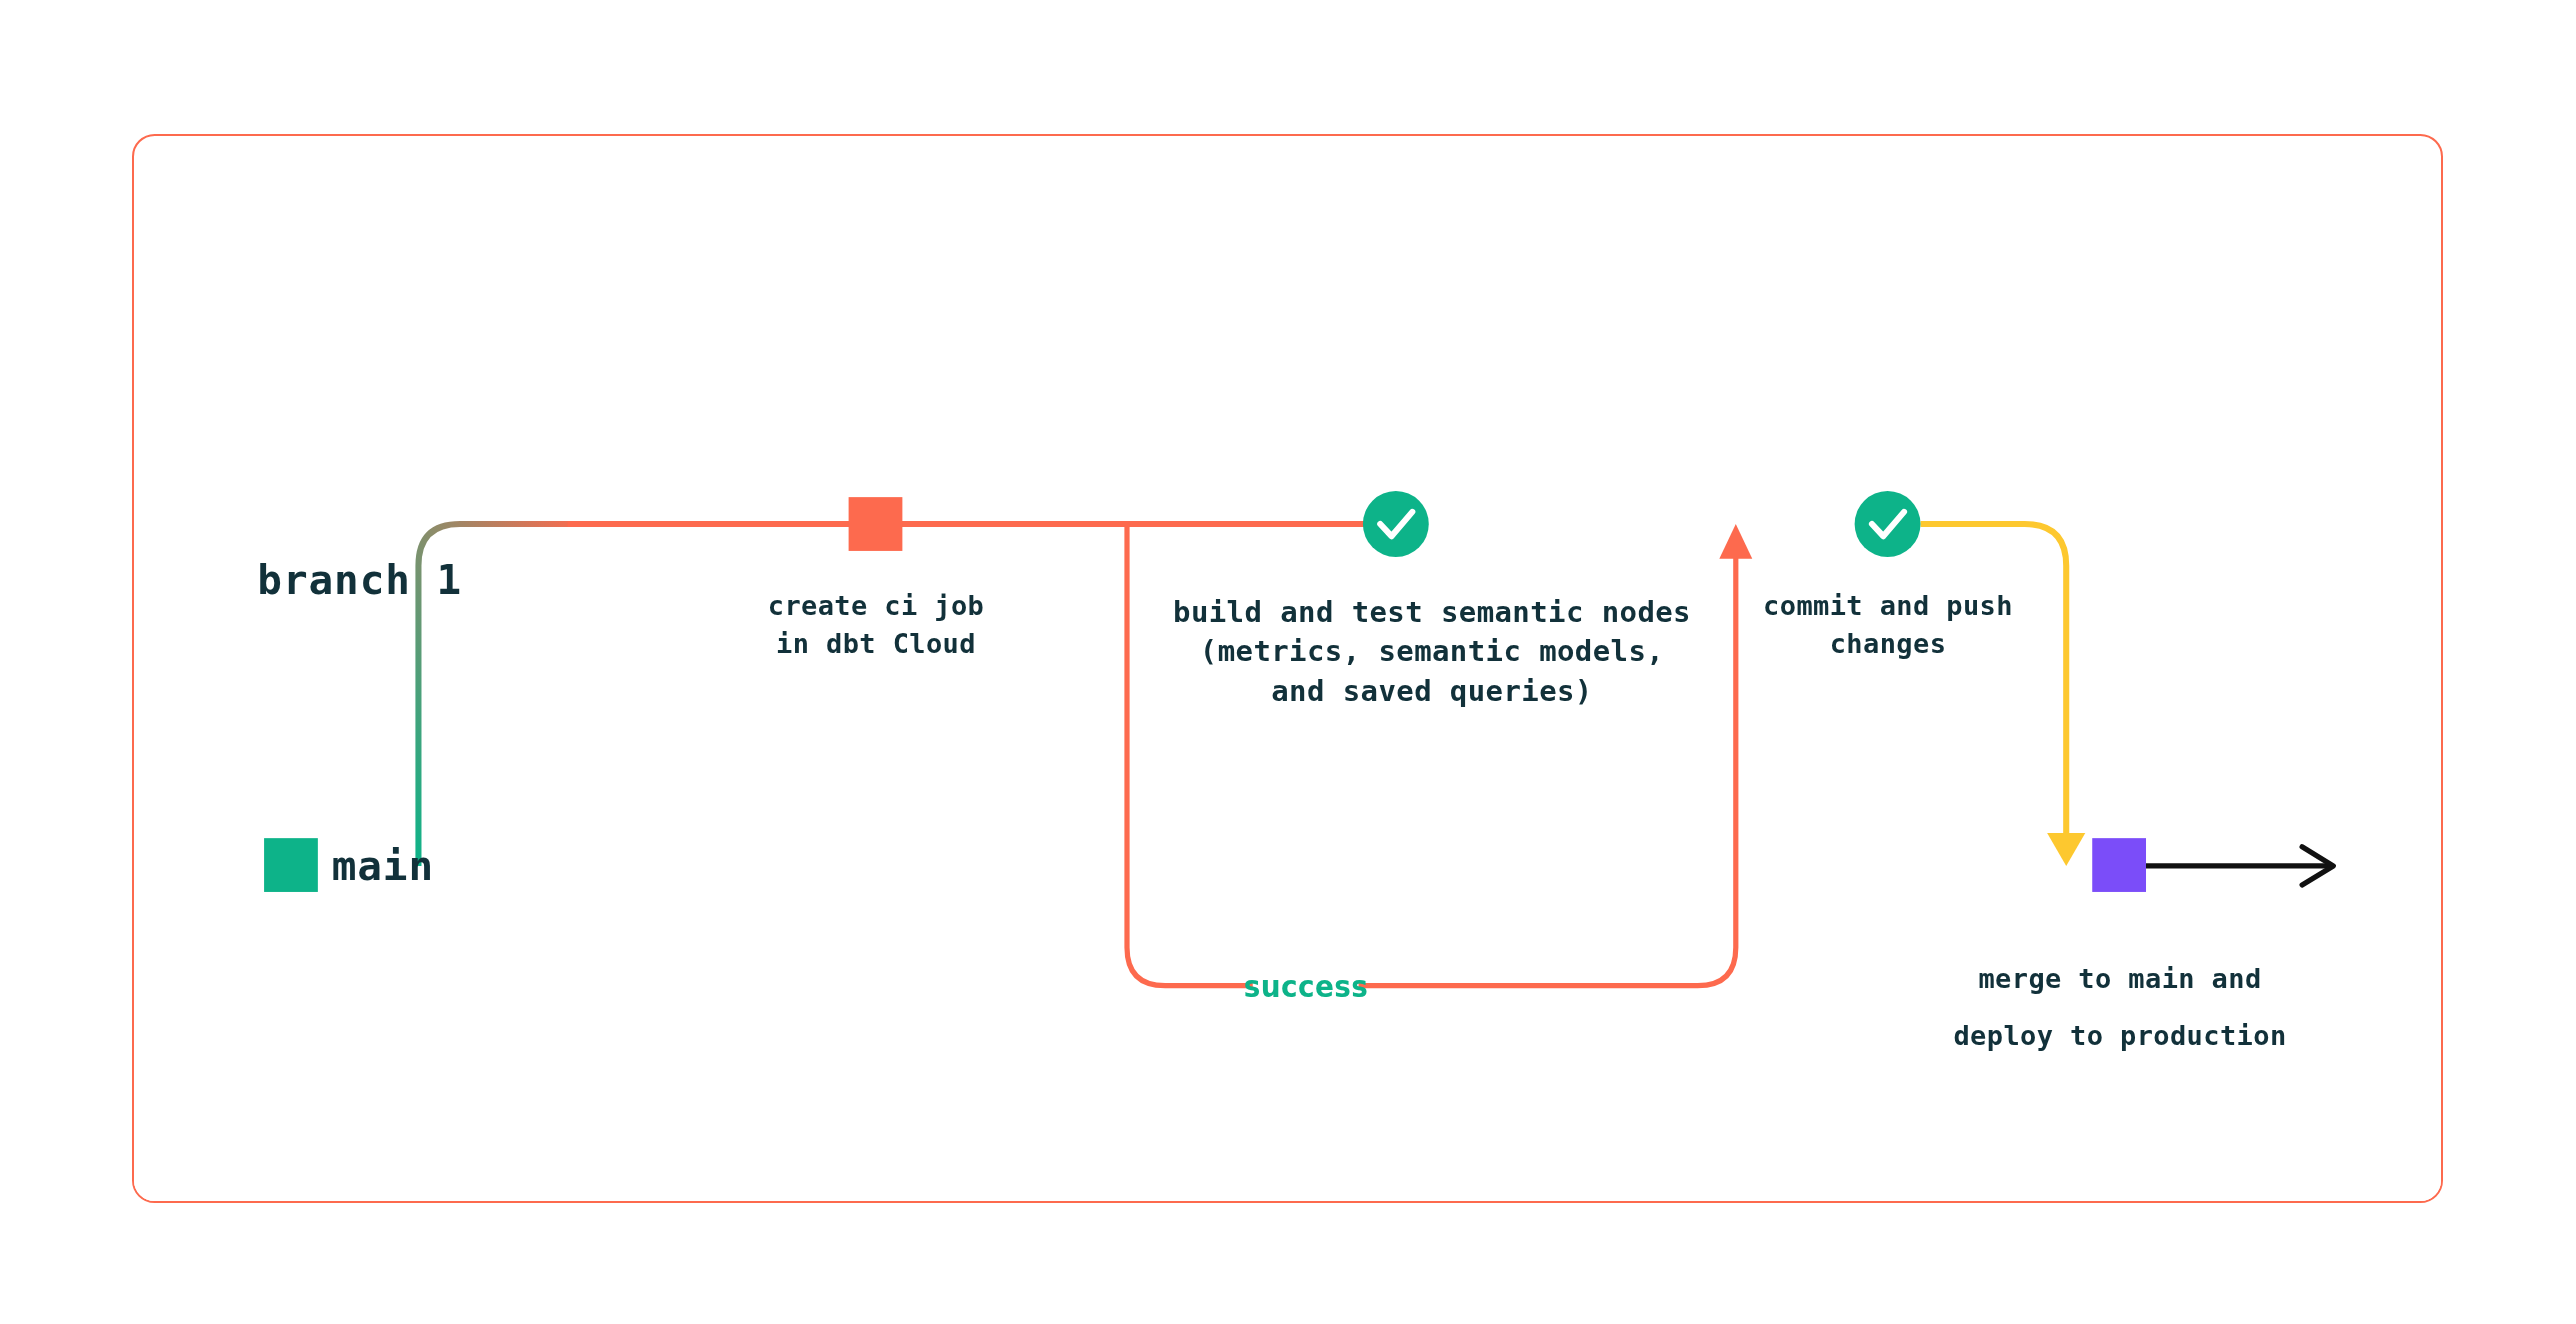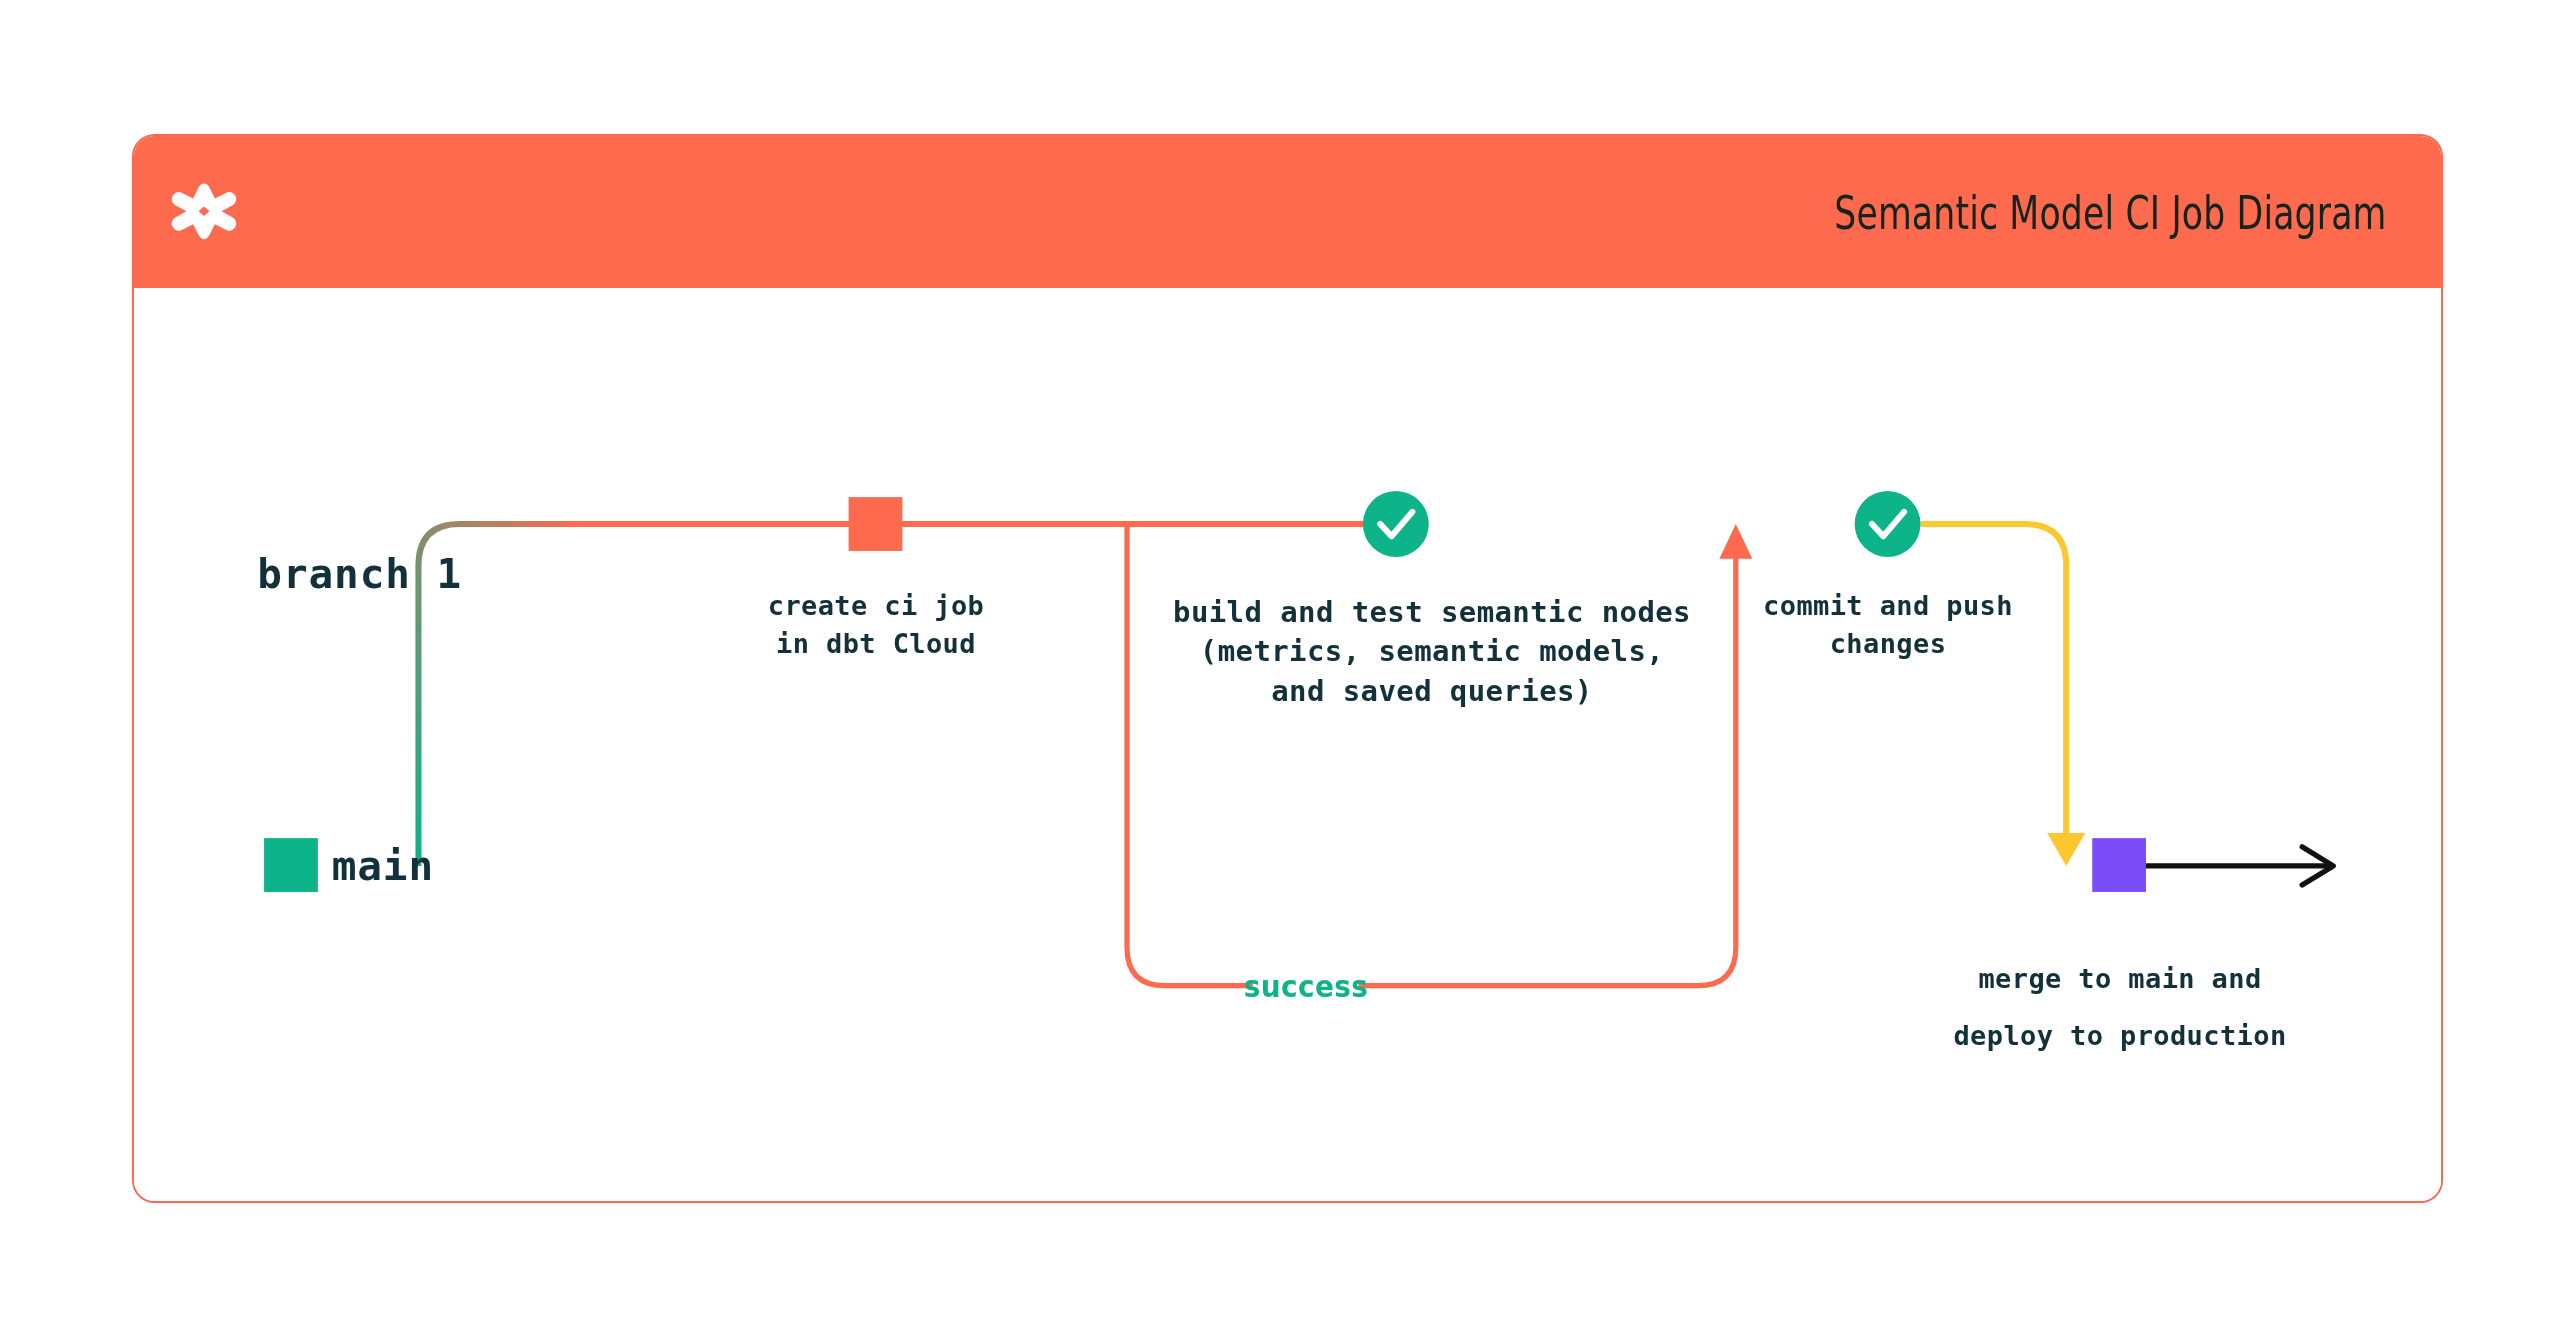--- a/index.html
+++ b/index.html
@@ -132,27 +132,20 @@
 
   .center { transform: translateX(-50%); }
 </style>
 </head>
 <body>
 
 <div class="page">
 
   <div class="card">
 
-    <div class="card-header">
-      <svg class="logo" viewBox="0 0 100 100" aria-hidden="true">
-        <path d="M50 8 C53 8 56 10 58 14 L66 30 L82 22 C87 19 93 21 96 26 C99 31 97 37 92 40 L76 49 L92 58 C97 61 99 67 96 72 C93 77 87 79 82 76 L66 68 L58 84 C56 88 53 90 50 90 C47 90 44 88 42 84 L34 68 L18 76 C13 79 7 77 4 72 C1 67 3 61 8 58 L24 49 L8 40 C3 37 1 31 4 26 C7 21 13 19 18 22 L34 30 L42 14 C44 10 47 8 50 8 Z" fill="#ffffff"></path>
-        <path d="M50 42 L58 49 L50 56 L42 49 Z" fill="#FD6A4E"></path>
-      </svg>
-      <div class="card-title">Semantic Model CI Job Diagram</div>
-    </div>
 
     <div class="card-body">
       <div class="diagram">
 
         <svg class="svg-layer" viewBox="0 0 2659 1051" preserveAspectRatio="none">
           <defs>
             <linearGradient id="gradBranchUp" x1="0" y1="1" x2="1" y2="0">
               <stop offset="0%" stop-color="#0DB389"></stop>
               <stop offset="100%" stop-color="#FD6A4E"></stop>
             </linearGradient>
@@ -199,21 +192,21 @@
 
           <rect x="2258" y="634" width="62" height="62" fill="#7B4DF9"></rect>
 
           <circle cx="1455" cy="272" r="38" fill="#0DB389"></circle>
           <path d="M 1437 272 L 1450 286 L 1474 258" fill="none" stroke="#ffffff" stroke-width="7" stroke-linecap="round" stroke-linejoin="round"></path>
 
           <circle cx="2022" cy="272" r="38" fill="#0DB389"></circle>
           <path d="M 2004 272 L 2017 286 L 2041 258" fill="none" stroke="#ffffff" stroke-width="7" stroke-linecap="round" stroke-linejoin="round"></path>
         </svg>
 
-        <div class="lbl branch-name" style="left:328px; top:286px; transform:translate(-100%,-50%);">branch 1</div>
+        <div class="lbl branch-name" style="left:328px; top:292px; transform:translate(-100%,-50%);">branch 1</div>
 
         <div class="lbl branch-name" style="left:300px; top:578px; transform:translate(-100%,-50%);">main</div>
 
         <div class="lbl node-caption center" style="left:742px; top:299px;">create ci job</div>
         <div class="lbl node-caption center" style="left:742px; top:337px;text-align:center;">in dbt Cloud</div>
 
         <div class="lbl loop-caption center" style="left:1298px; top:343px;">(metrics, semantic models,</div>
         <div class="lbl loop-caption center" style="left:1298px; top:304px;">build and test semantic nodes</div>
         <div class="lbl loop-caption center" style="left:1298px; top:383px;">and saved queries)</div>
 

